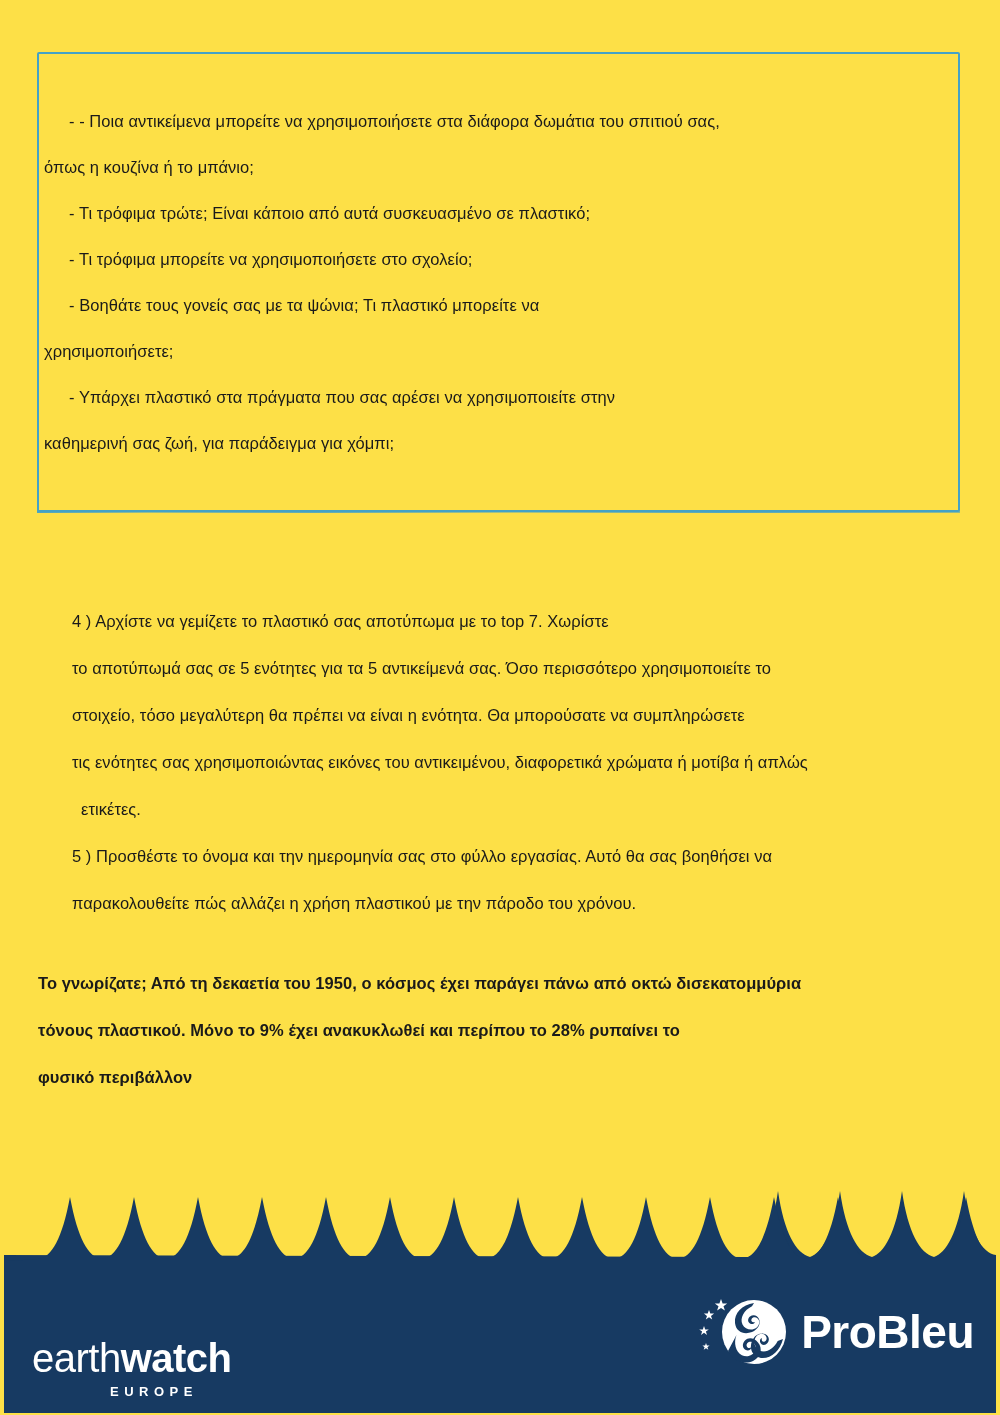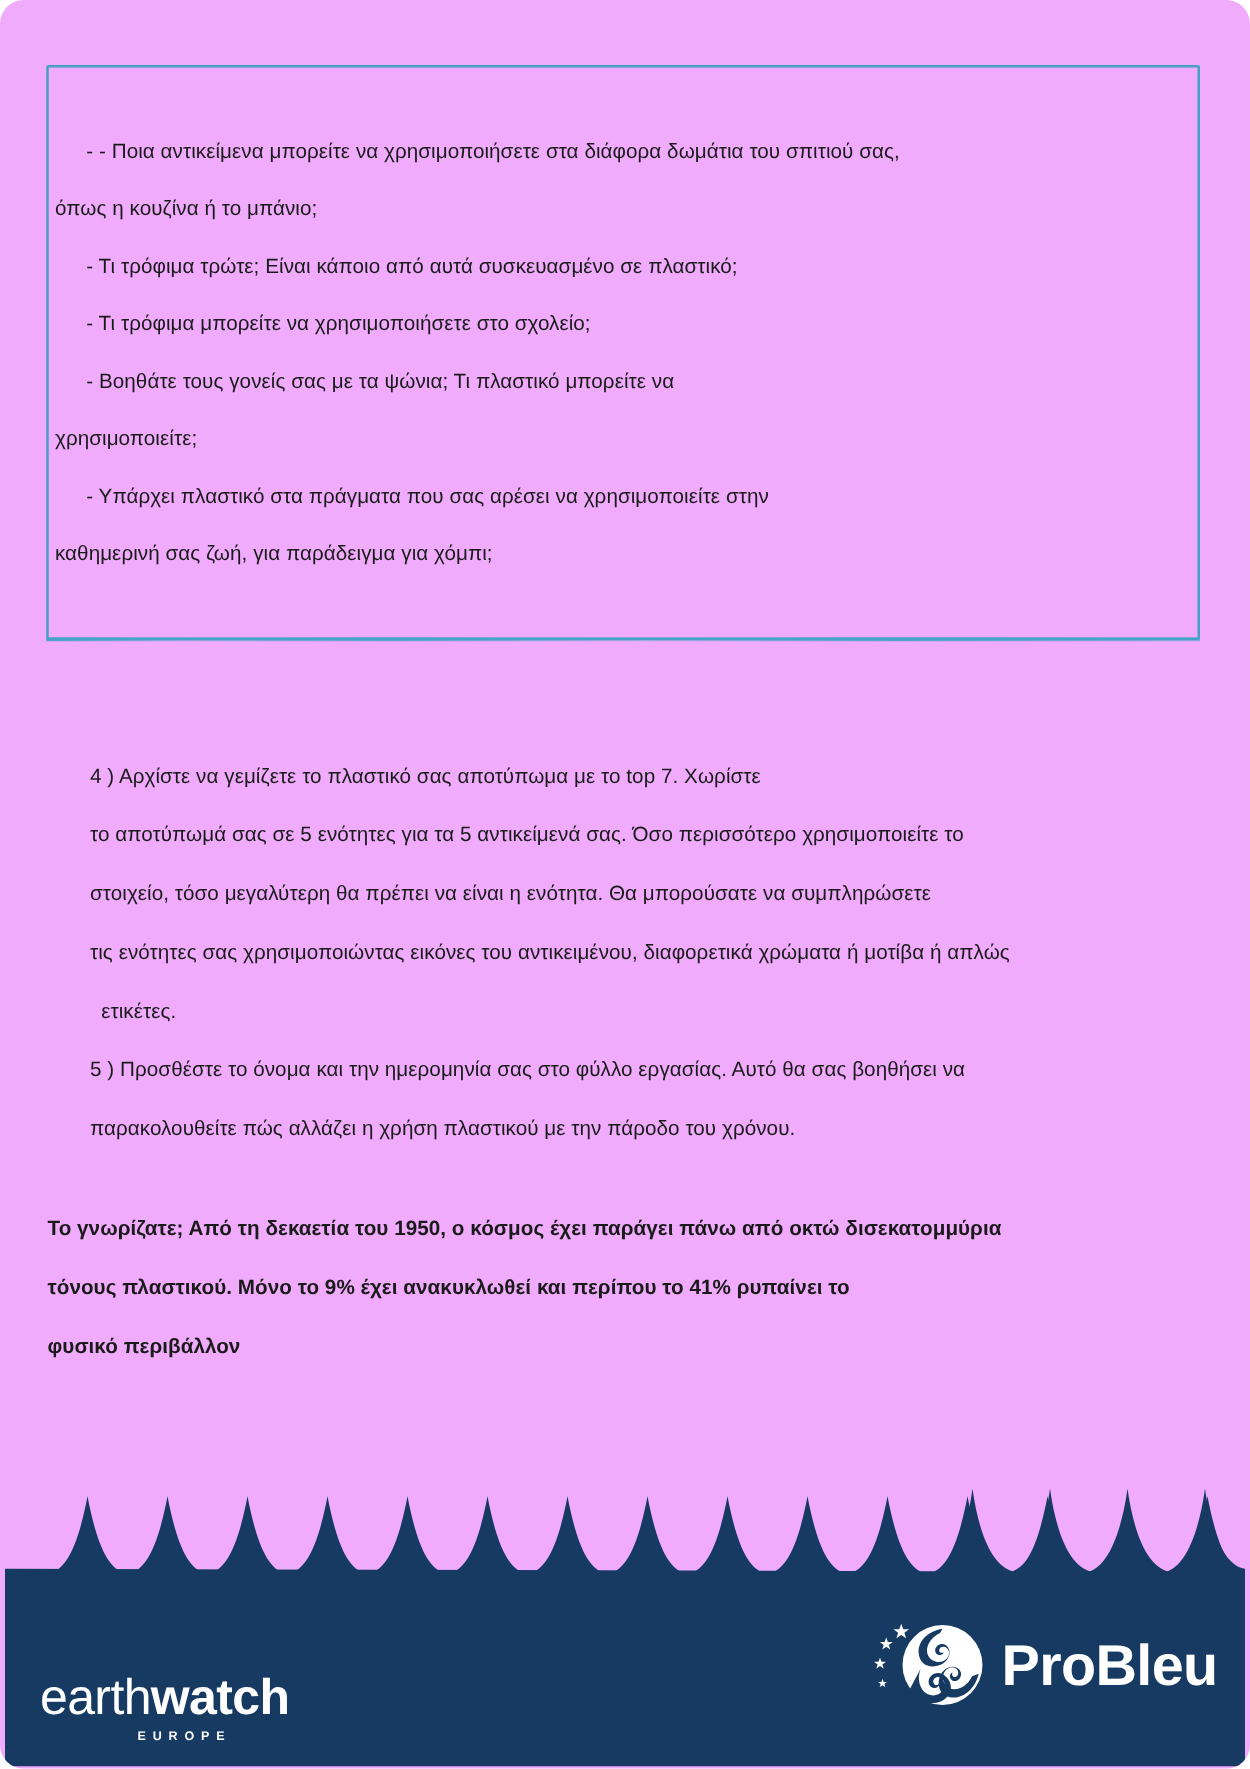--- a/index.html
+++ b/index.html
@@ -8,23 +8,22 @@
     background: #ffffff;
   }
   body {
     font-family: "Liberation Sans", "DejaVu Sans", sans-serif;
     color: #1a1a1a;
   }
   .page {
     position: relative;
     width: 1000px;
     height: 1415px;
-    background: #f0abfc;
+    background: #fde047;
     overflow: hidden;
-    border-radius: 19px;
   }
 
   
   .callout {
     position: absolute;
     left: 37px;
     top: 52px;
     width: 923px;
     height: 460px;
     box-sizing: border-box;
@@ -132,21 +131,21 @@
     font-size: 40px;
     line-height: 44px;
     letter-spacing: -0.5px;
     margin-top: 39px;
   }
   .ew-light { font-weight: 300; }
   .ew-bold  { font-weight: 700; }
   .ew-sub {
     margin-top: 4px;
     margin-left: 78px;
-    font-size: 10px;
+    font-size: 13px;
     font-weight: 700;
     letter-spacing: 5.5px;
   }
   .logo-probleu {
     position: absolute;
     right: 22px;
     top: 18px;
     display: flex;
     align-items: center;
     gap: 10px;
@@ -165,39 +164,39 @@
 
 <div class="page">
 
   <div class="callout">
     <div class="callout-inner">
       <div class="qline">- - Ποια αντικείμενα μπορείτε να χρησιμοποιήσετε στα διάφορα δωμάτια του σπιτιού σας,</div>
       <div class="qline cont">όπως η κουζίνα ή το μπάνιο;</div>
       <div class="qline">-    Τι τρόφιμα τρώτε; Είναι κάποιο από αυτά συσκευασμένο σε πλαστικό;</div>
       <div class="qline">-    Τι τρόφιμα μπορείτε να χρησιμοποιήσετε στο σχολείο;</div>
       <div class="qline">-     Βοηθάτε τους γονείς σας με τα ψώνια; Τι πλαστικό μπορείτε να</div>
-      <div class="qline cont">χρησιμοποιείτε;</div>
+      <div class="qline cont">χρησιμοποιήσετε;</div>
       <div class="qline">-     Υπάρχει πλαστικό στα πράγματα που σας αρέσει να χρησιμοποιείτε στην</div>
       <div class="qline cont">καθημερινή σας ζωή, για παράδειγμα για χόμπι;</div>
     </div>
   </div>
 
   <div class="body-block">
     <div class="bline">4  ) Αρχίστε να γεμίζετε το πλαστικό σας αποτύπωμα με το top 7. Χωρίστε</div>
     <div class="bline">το αποτύπωμά σας σε 5 ενότητες για τα 5 αντικείμενά σας. Όσο περισσότερο χρησιμοποιείτε το</div>
     <div class="bline">στοιχείο, τόσο μεγαλύτερη θα πρέπει να είναι η ενότητα. Θα μπορούσατε να συμπληρώσετε</div>
     <div class="bline">τις ενότητες σας χρησιμοποιώντας εικόνες του αντικειμένου, διαφορετικά χρώματα ή μοτίβα ή απλώς</div>
     <div class="bline indent">ετικέτες.</div>
     <div class="bline">5 ) Προσθέστε το όνομα και την ημερομηνία σας στο φύλλο εργασίας. Αυτό θα σας βοηθήσει να</div>
     <div class="bline">παρακολουθείτε πώς αλλάζει η χρήση πλαστικού με την πάροδο του χρόνου.</div>
   </div>
 
   <div class="did-block">
     <div class="dline">Το γνωρίζατε; Από τη δεκαετία του 1950, ο κόσμος έχει παράγει πάνω από οκτώ δισεκατομμύρια</div>
-    <div class="dline">τόνους πλαστικού. Μόνο το 9% έχει ανακυκλωθεί και περίπου το 41% ρυπαίνει το</div>
+    <div class="dline">τόνους πλαστικού. Μόνο το 9% έχει ανακυκλωθεί και περίπου το 28% ρυπαίνει το</div>
     <div class="dline">φυσικό περιβάλλον</div>
   </div>
 
   <div class="footer">
 
     <svg class="footer-waves" viewBox="0 0 992 96" preserveAspectRatio="none">
       <path fill="#173a62" d="
         M0,72
         L0,96 L992,96 L992,72
         C 978,70 966,50 960,8

